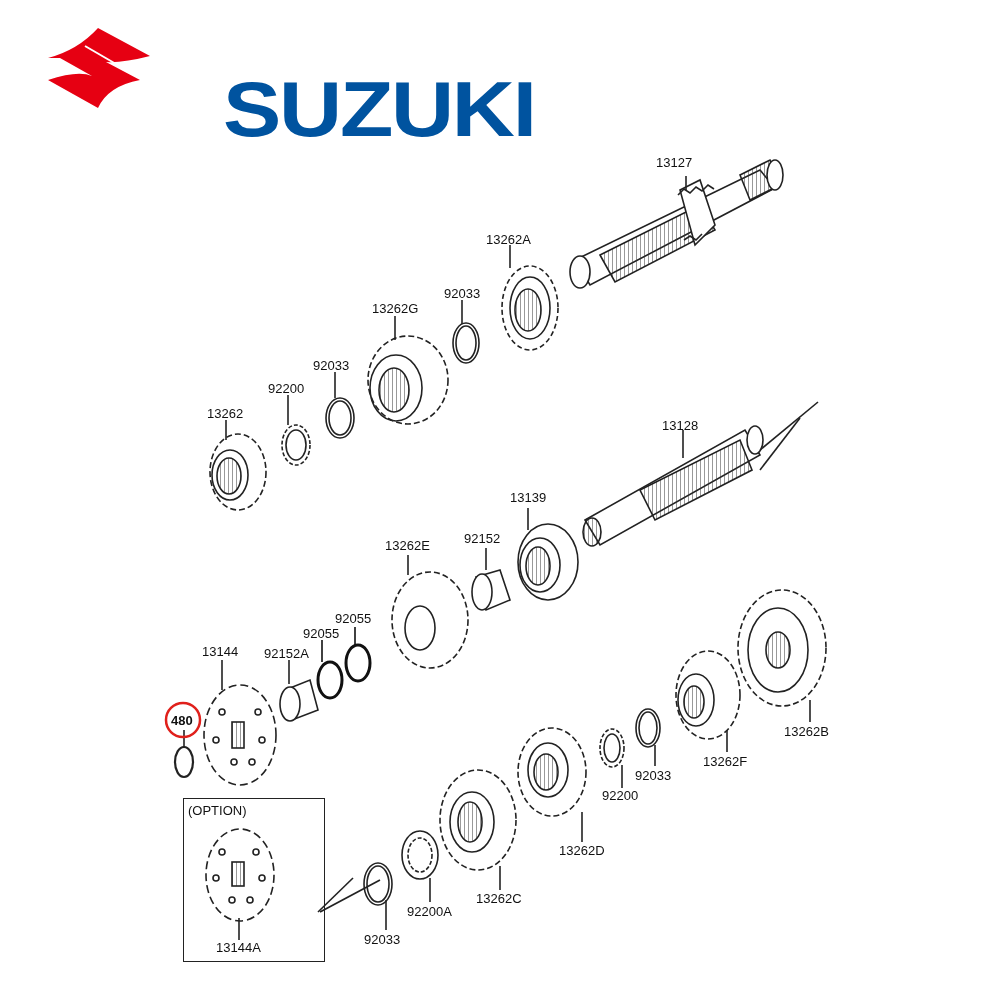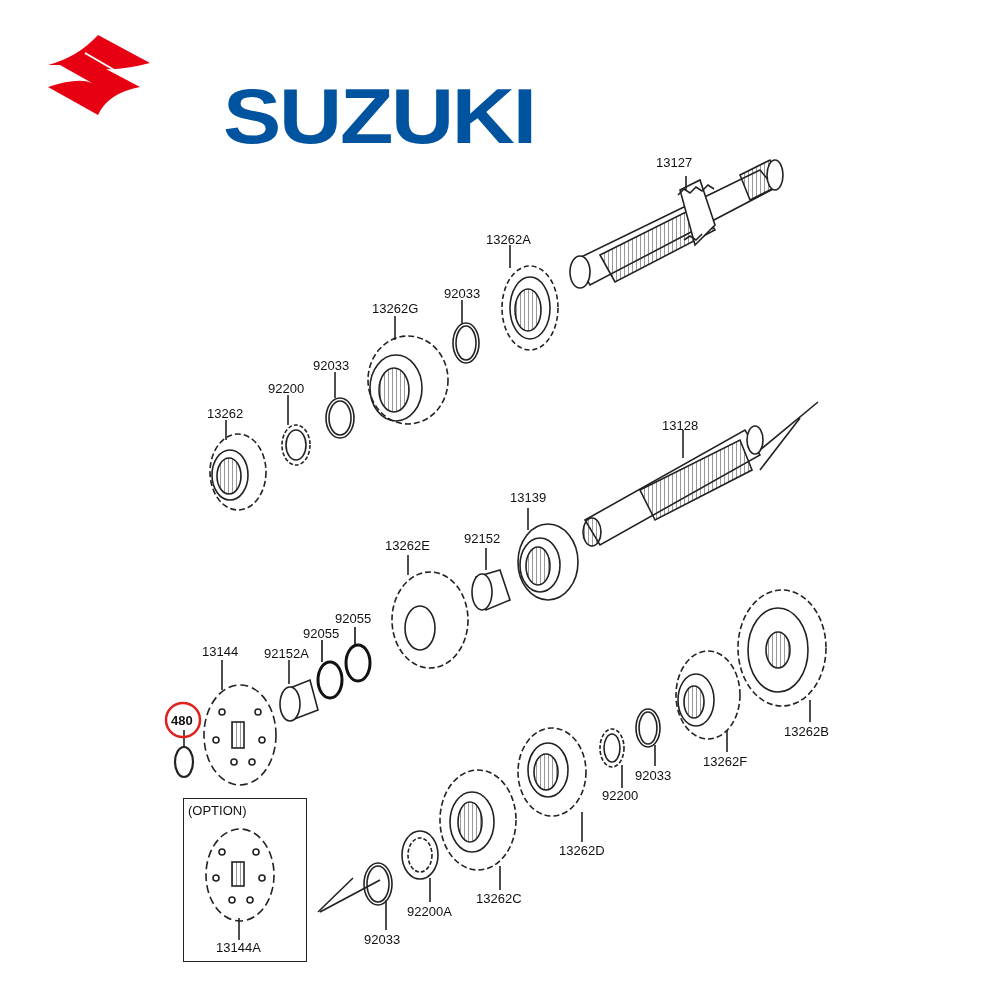--- a/index.html
+++ b/index.html
@@ -1,21 +1,21 @@
 <!DOCTYPE html>
 <html><head>
 <meta charset="utf-8">
 <style>
   html, body { margin:0; padding:0; background:#ffffff; }
   body { width:1000px; height:1000px; position:relative; overflow:hidden; font-family:"Liberation Sans", sans-serif; }
-  .logo { position:absolute; left:48px; top:35px; width:450px; height:80px; }
+  .logo { position:absolute; left:48px; top:28px; width:450px; height:80px; }
   .logo-text { position:absolute; left:175px; top:42px; font-family:"Liberation Sans", sans-serif; font-weight:bold; font-size:78px; letter-spacing:-2px; color:#00539f; line-height:1; transform:scaleX(1.12); transform-origin:left top; }
   svg.diagram { position:absolute; left:0; top:0; }
   .lbl { font-family:"Liberation Sans", sans-serif; font-size:13px; fill:#111; }
-  .opt-box { position:absolute; left:183px; top:798px; width:122px; height:162px; border:1.5px solid #222; }
+  .opt-box { position:absolute; left:183px; top:798px; width:122px; height:162px; border:1.5px solid #222;padding-left:18px; }
   .opt-label { position:absolute; left:4px; top:4px; font-size:13px; color:#111; }
 </style>
 </head>
 <body>
 
 <div class="logo">
   <svg width="110" height="80" viewBox="0 0 110 80">
     <path d="M0 30 Q30 22 50 0 L102 28 Q75 35 58 34 L92 52 Q60 58 50 80 L0 52 Q30 42 44 48 L12 30 Z" fill="#e60012"></path>
     <path d="M37 18 L68 36" stroke="#fff" stroke-width="2"></path>
   </svg>

